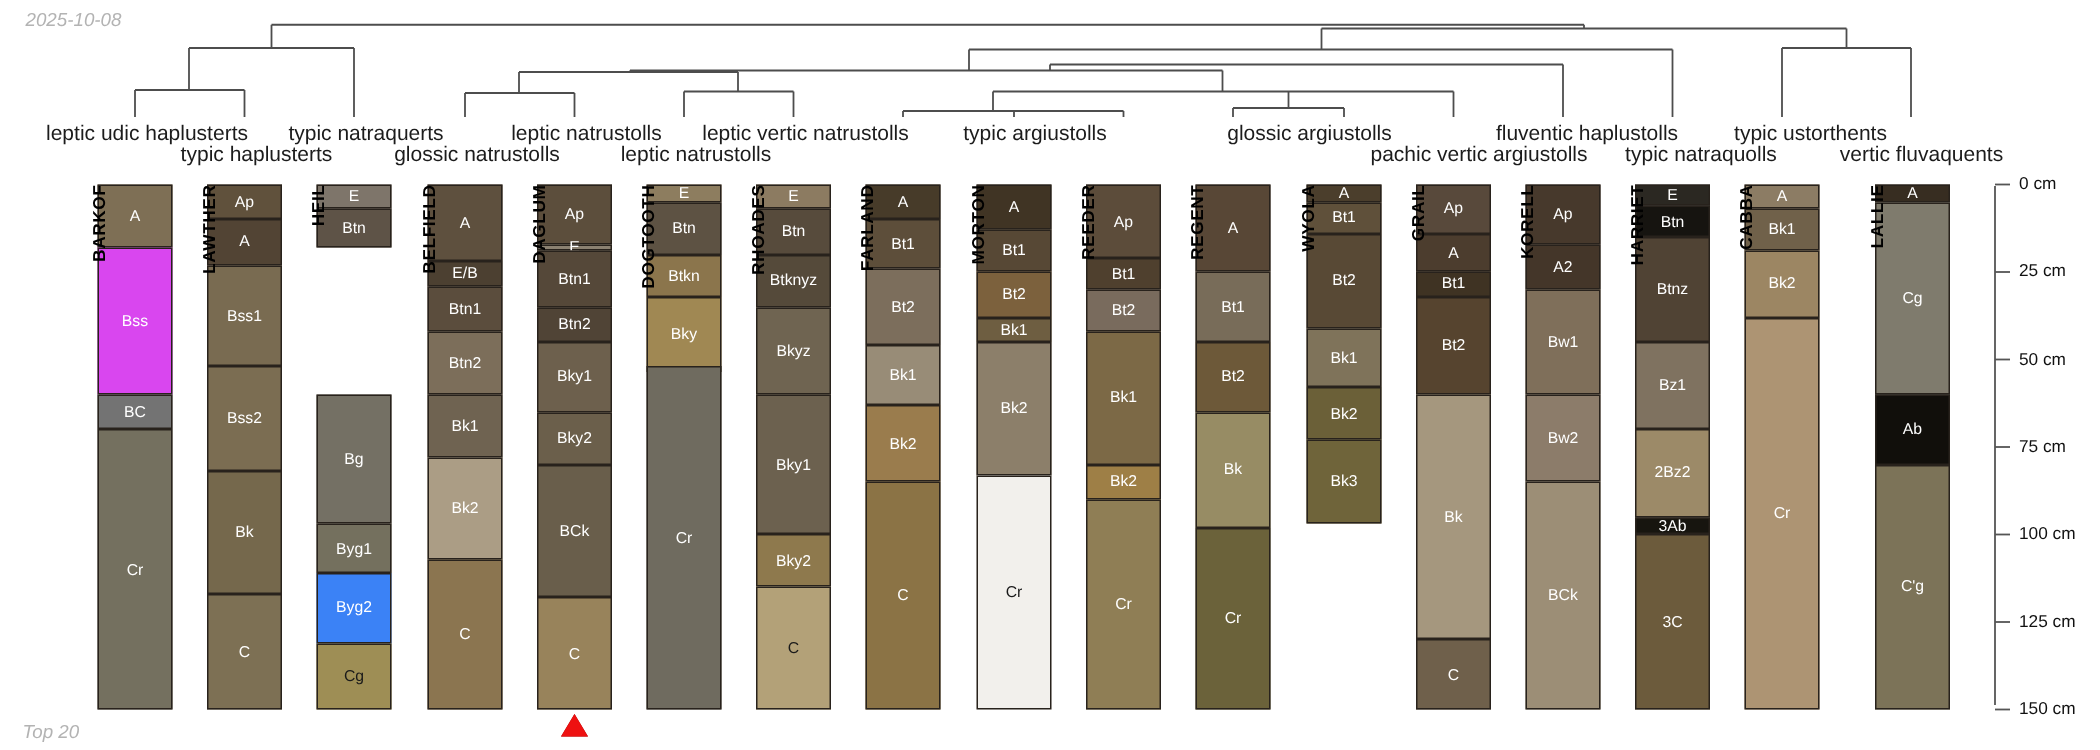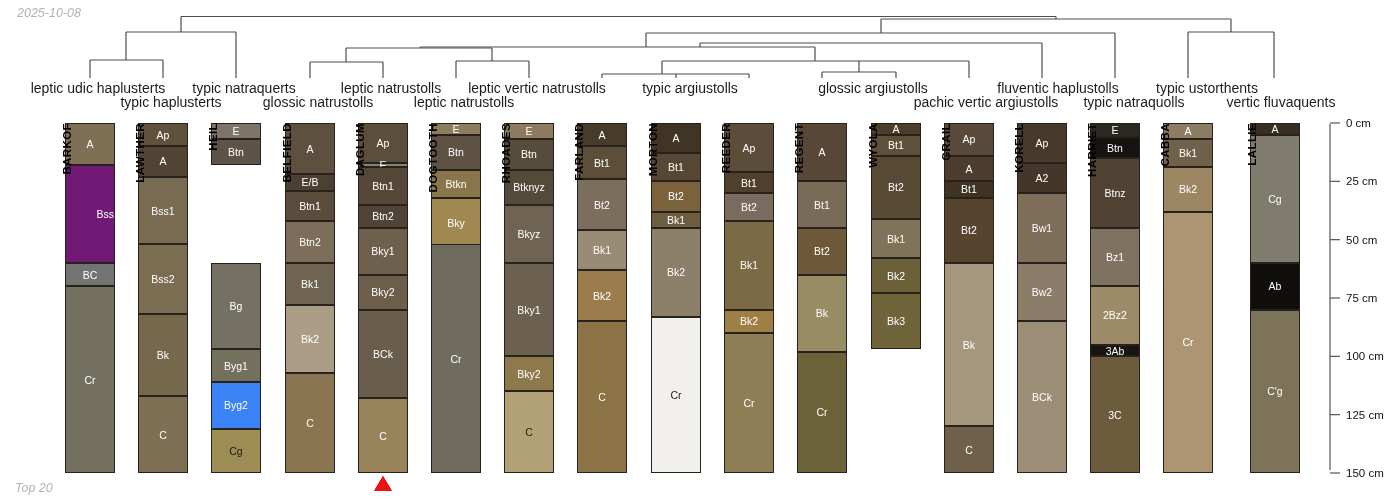--- a/index.html
+++ b/index.html
@@ -109,21 +109,21 @@
       <div class="taxon-label" style="left: 1050px; top: 80px;">fluventic haplustolls</div>
       <div class="taxon-label" style="left: 1126px; top: 93.5px;">typic natraquolls</div>
       <div class="taxon-label" style="left: 1199px; top: 80px;">typic ustorthents</div>
       <div class="taxon-label" style="left: 1273px; top: 93.5px;">vertic fluvaquents</div>
     </div>
   <div id="profiles-layer">
       <div class="profile-col" style="left: 65px; top: 123px; width: 50px; height: 350px;">
         <div class="horizon" style="top: 0px; height: 42px; background: rgb(126, 111, 85);">
           <span style="color: rgb(255, 255, 255);">A</span>
         </div>
-        <div class="horizon" style="top: 42px; height: 98px; background: #701a75; justify-content: flex-end;">
+        <div class="horizon" style="top: 42px; height: 98px; background: #d946ef;">
           <span style="color: rgb(255, 255, 255);">Bss</span>
         </div>
         <div class="horizon" style="top: 140px; height: 23.3px; background: #737373;">
           <span style="color: rgb(255, 255, 255);">BC</span>
         </div>
         <div class="horizon" style="top: 163.3px; height: 186.7px; background: rgb(116, 112, 95);">
           <span style="color: rgb(255, 255, 255);">Cr</span>
         </div>
       </div>
       <div class="profile-name" style="left: 61px; top: 123px;">BARKOF</div>

